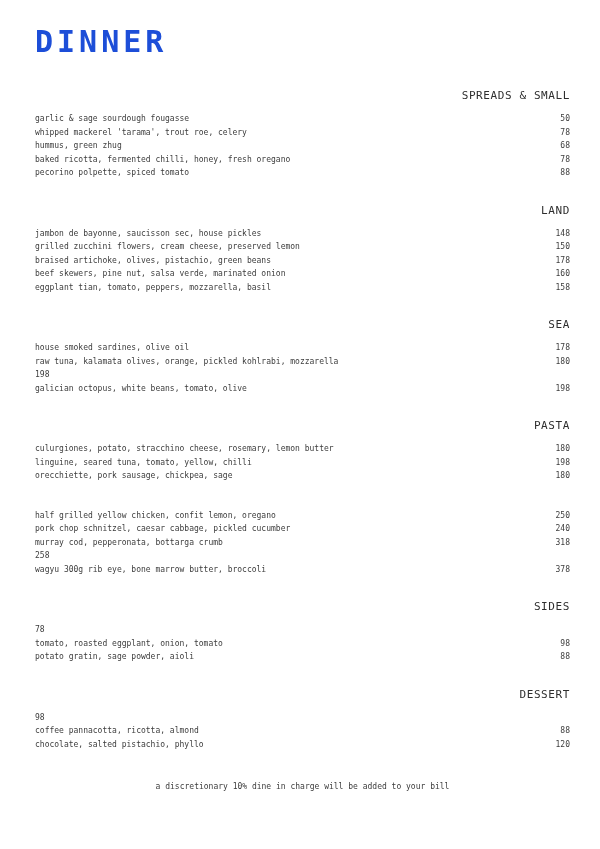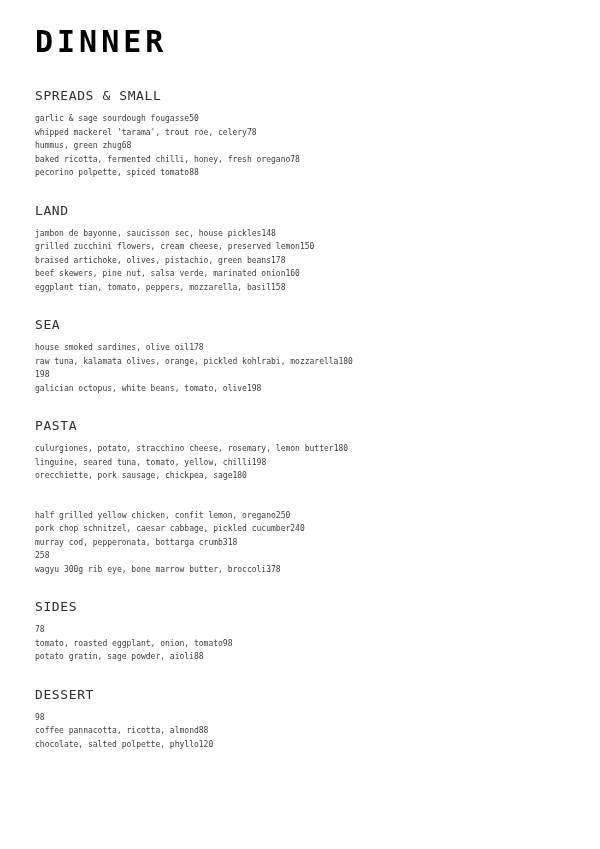--- a/index.html
+++ b/index.html
@@ -12,36 +12,37 @@
     box-sizing: border-box;
     padding: 27px 30px 0 35px;
     font-family: "DejaVu Sans Mono", "Liberation Mono", monospace;
     overflow: hidden;
   }
   .title {
     font-size: 30px;
     line-height: 30px;
     font-weight: bold;
     letter-spacing: 4px;
-    color: #000000;
+    color: #1d4ed8;
   }
   .section { margin-top: 26px; }
   .section.first { margin-top: 34px; }
   .section-label {
-    font-size: 13px;
+    font-size: 11px;
     line-height: 10px;
     letter-spacing: 0.6px;
     font-weight: normal;
     color: #2e2e2e;
-    margin: 0 0 11px 0;
+    margin: 0 0 11px 16px;
+    text-align: right;
   }
   .rows { }
   .row {
     display: flex;
-    justify-content: flex-start;
+    justify-content: space-between;
     align-items: baseline;
     font-size: 8px;
     line-height: 13.5px;
     color: #3c3c3c;
   }
   .item-name { white-space: pre; }
   .item-price { text-align: right; }
   .footer {
     margin-top: 30px;
     text-align: center;
@@ -193,20 +194,21 @@
     <h2 class="section-label">DESSERT</h2>
     <div class="rows">
       <div class="row">
         <span class="item-price">98</span>
       </div>
       <div class="row">
         <span class="item-name">coffee pannacotta, ricotta, almond</span>
         <span class="item-price">88</span>
       </div>
       <div class="row">
-        <span class="item-name">chocolate, salted polpette, phyllo</span>
+        <span class="item-name">chocolate, salted pistachio, phyllo</span>
         <span class="item-price">120</span>
       </div>
     </div>
   </div>
 
+  <div class="footer">a discretionary 10% dine in charge will be added to your bill</div>
 
 </div>
 
 </body></html>

